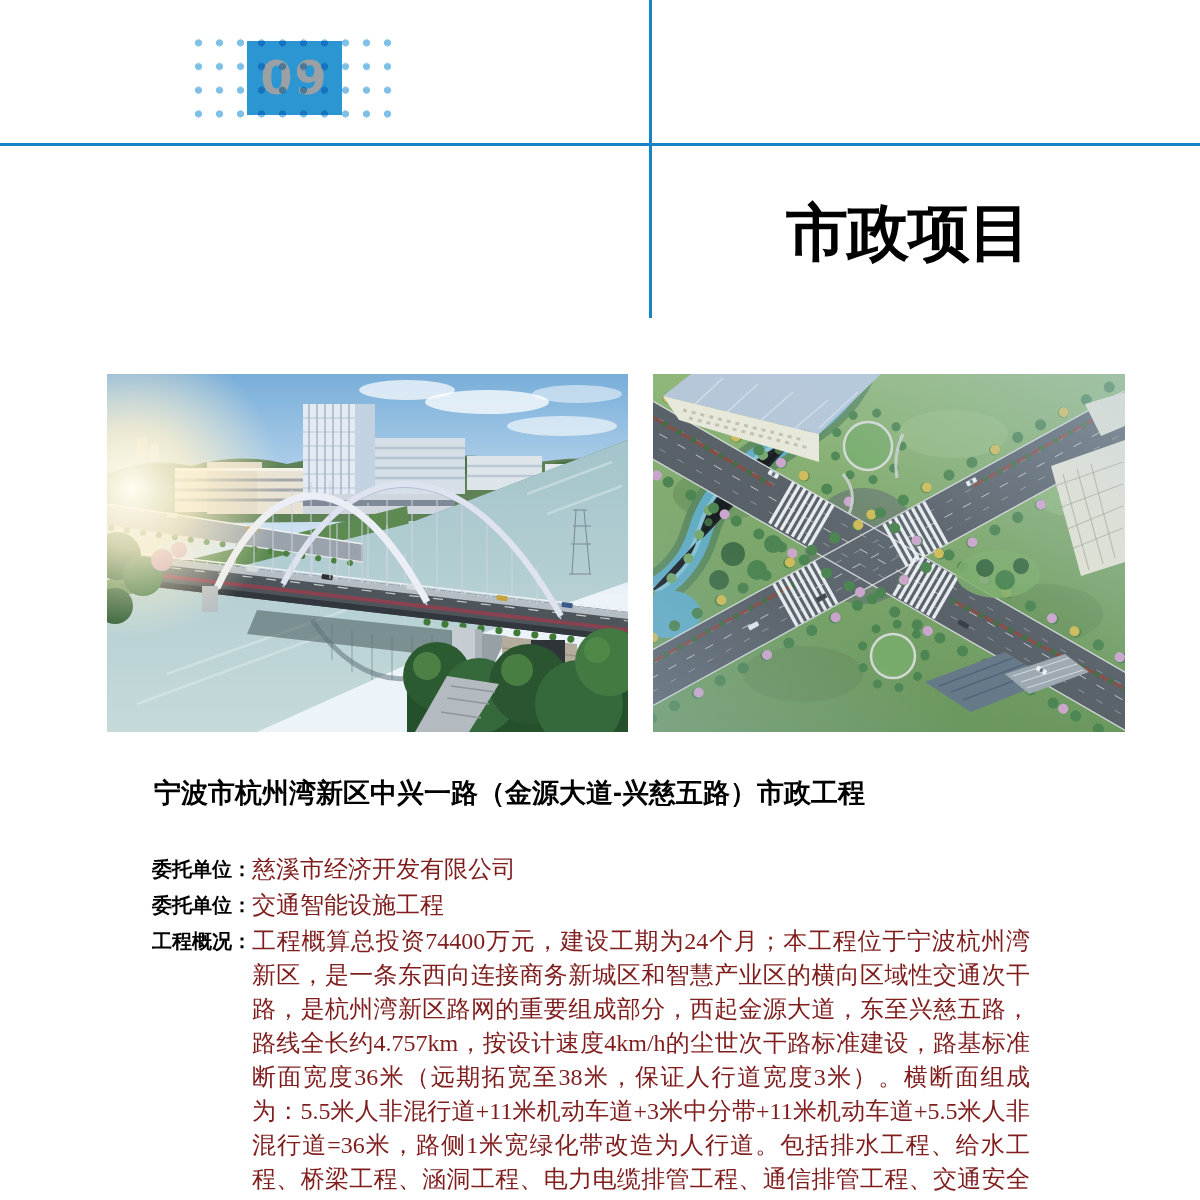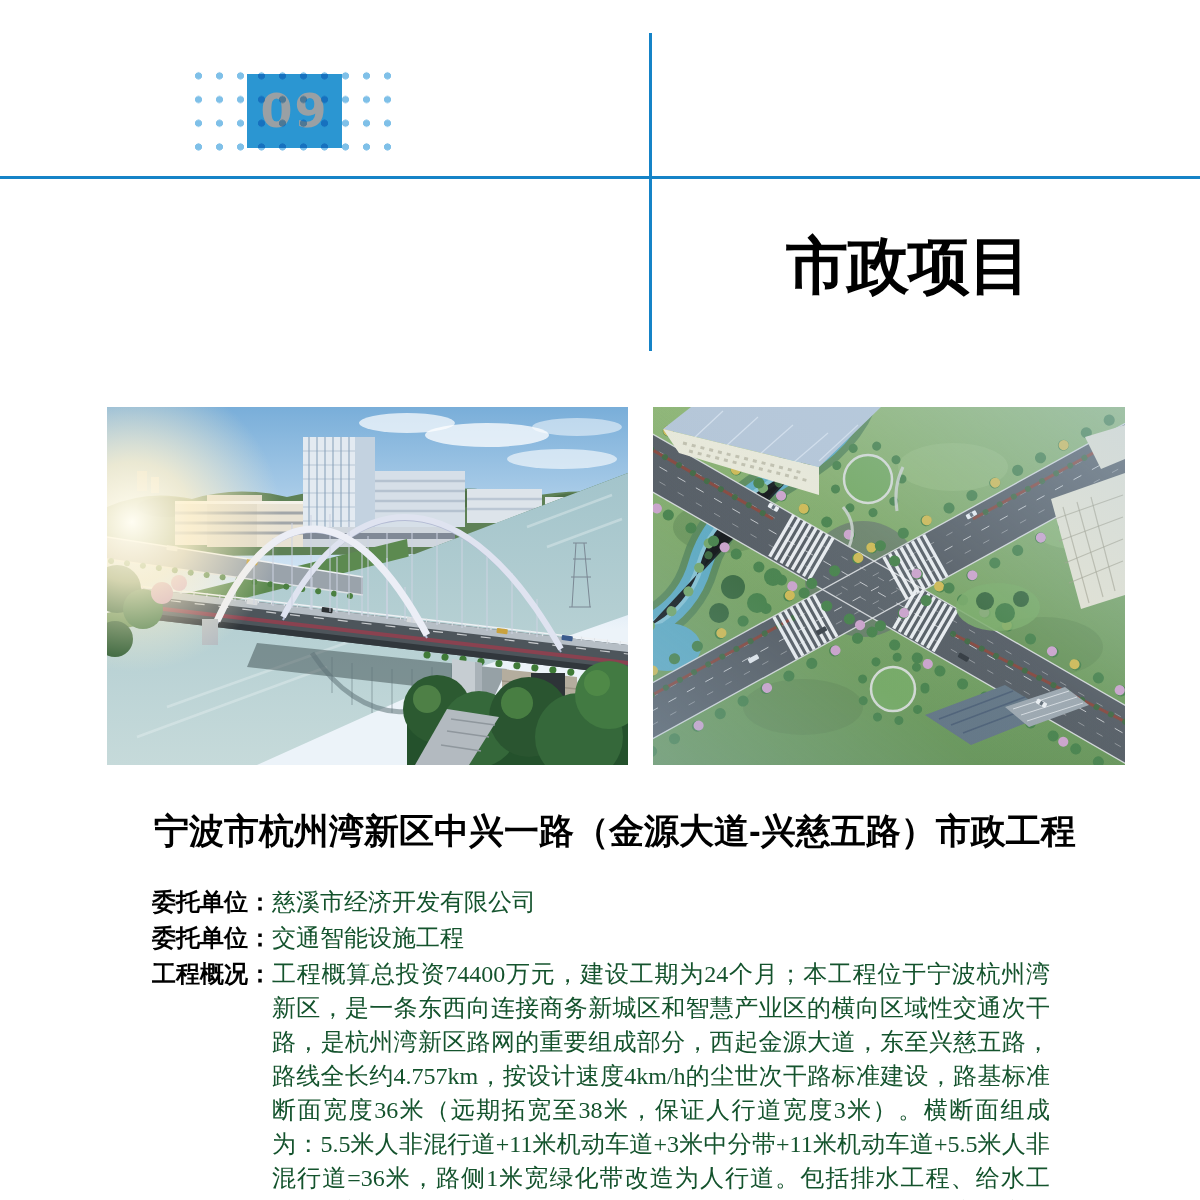--- a/index.html
+++ b/index.html
@@ -1,21 +1,21 @@
 <!DOCTYPE html>
 <html><head>
 <meta charset="utf-8">
 <style>
   html,body{margin:0;padding:0;}
   body{
     width:1200px;height:1200px;position:relative;overflow:hidden;
     background:#ffffff;
     font-family:"Liberation Sans",sans-serif;
   }
-  .abs{position:absolute;margin-top:33px;}
+  .abs{position:absolute;}
 
   
   .badge-square{
     left:247px;top:41px;width:95px;height:74px;background:#2b96d2;
     display:flex;align-items:center;justify-content:center;z-index:1;
   }
   .badge-square span{
     font-family:"DejaVu Sans",sans-serif;font-weight:bold;font-size:46px;
     color:#9aa0a4;letter-spacing:2px;line-height:1;
   }
@@ -34,31 +34,31 @@
   }
 
   
   .photo{top:374px;height:358px;overflow:hidden;}
   .photo svg{display:block;width:100%;height:100%;}
   .photo-left{left:107px;width:521px;}
   .photo-right{left:653px;width:472px;}
 
   
   .project-title{
-    left:154px;top:779px;font-size:35px;font-weight:bold;color:#000;
+    left:154px;top:779px;font-size:27px;font-weight:bold;color:#000;
     white-space:nowrap;line-height:1.1;
   }
   .fields{left:152px;top:852px;width:905px;}
   .field-row{display:flex;margin-bottom:2px;}
   .field-label{
-    font-weight:bold;font-size:24px;line-height:34px;color:#000;
+    font-weight:bold;font-size:20px;line-height:34px;color:#000;
     white-space:nowrap;flex:0 0 auto;
   }
   .field-value{
-    font-size:24px;line-height:34px;color:#14532d;
+    font-size:24px;line-height:34px;color:#7f1d1d;
     font-family:"Liberation Serif",serif;
   }
   .field-row.para .field-value{
     width:778px;text-align:justify;word-break:break-all;
   }
 </style>
 </head>
 <body>
 
 <div class="abs badge-square">

